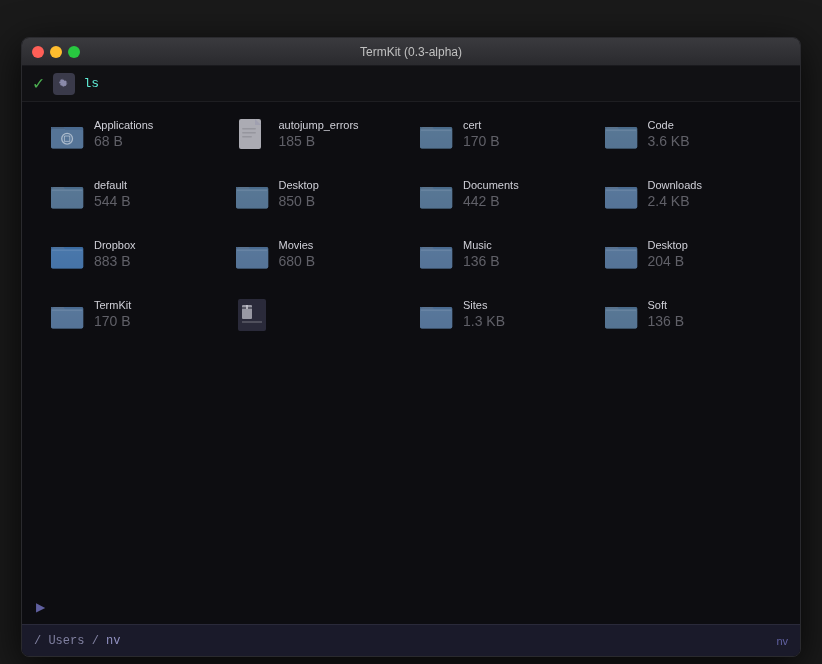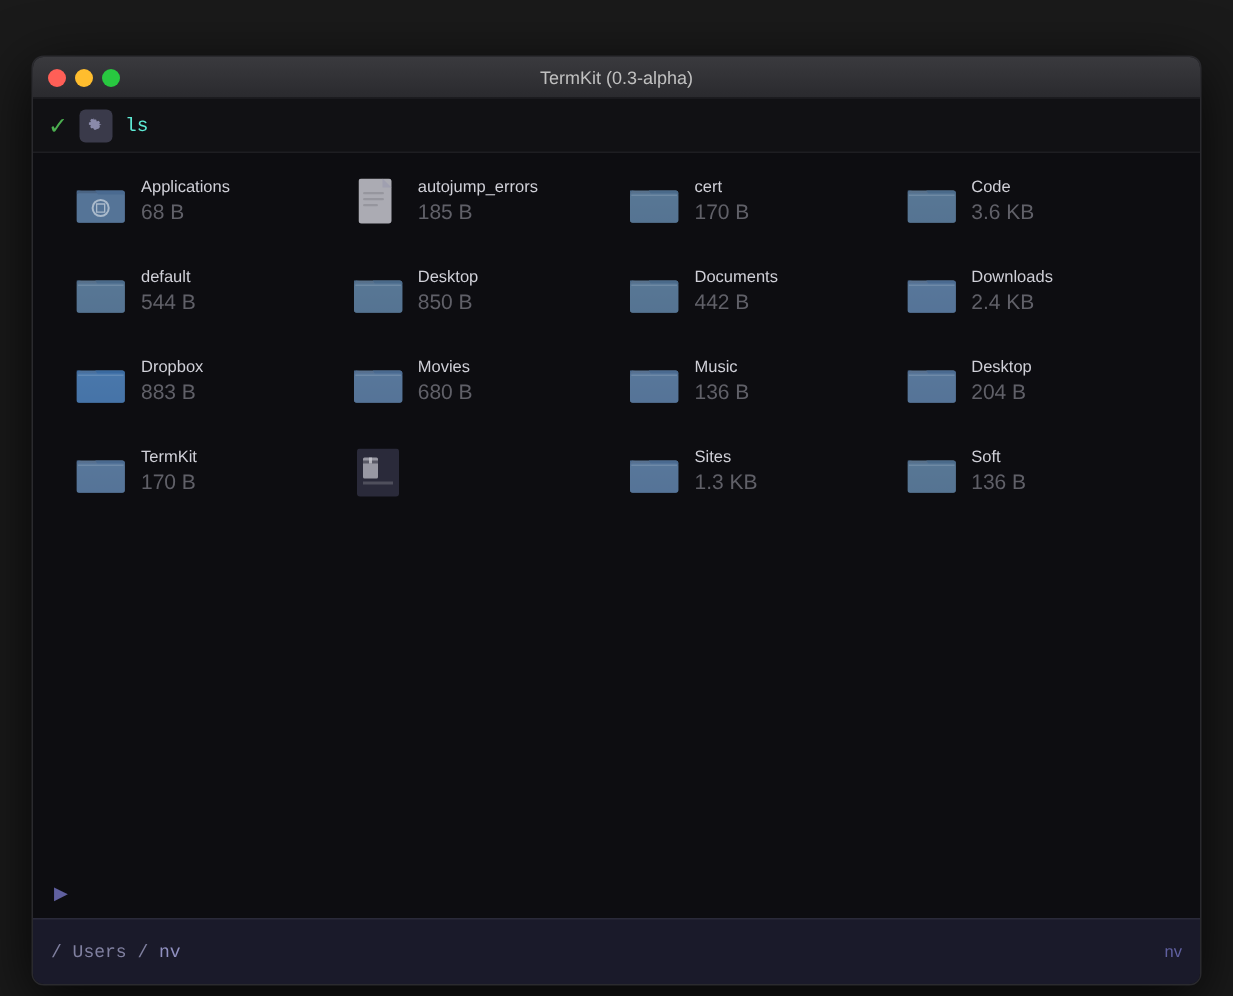--- a/index.html
+++ b/index.html
@@ -177,21 +177,21 @@
       padding: 0 14px;
     }
 
     .prompt-arrow {
       color: #6060a0;
       font-size: 12px;
     }
 
     
     .statusbar {
-      height: 44px;
+      height: 32px;
       background: #1a1a2a;
       display: flex;
       align-items: center;
       padding: 0 12px;
       flex-shrink: 0;
       border-top: 1px solid #2a2a3a;
       justify-content: space-between;
     }
 
     .statusbar-path {

